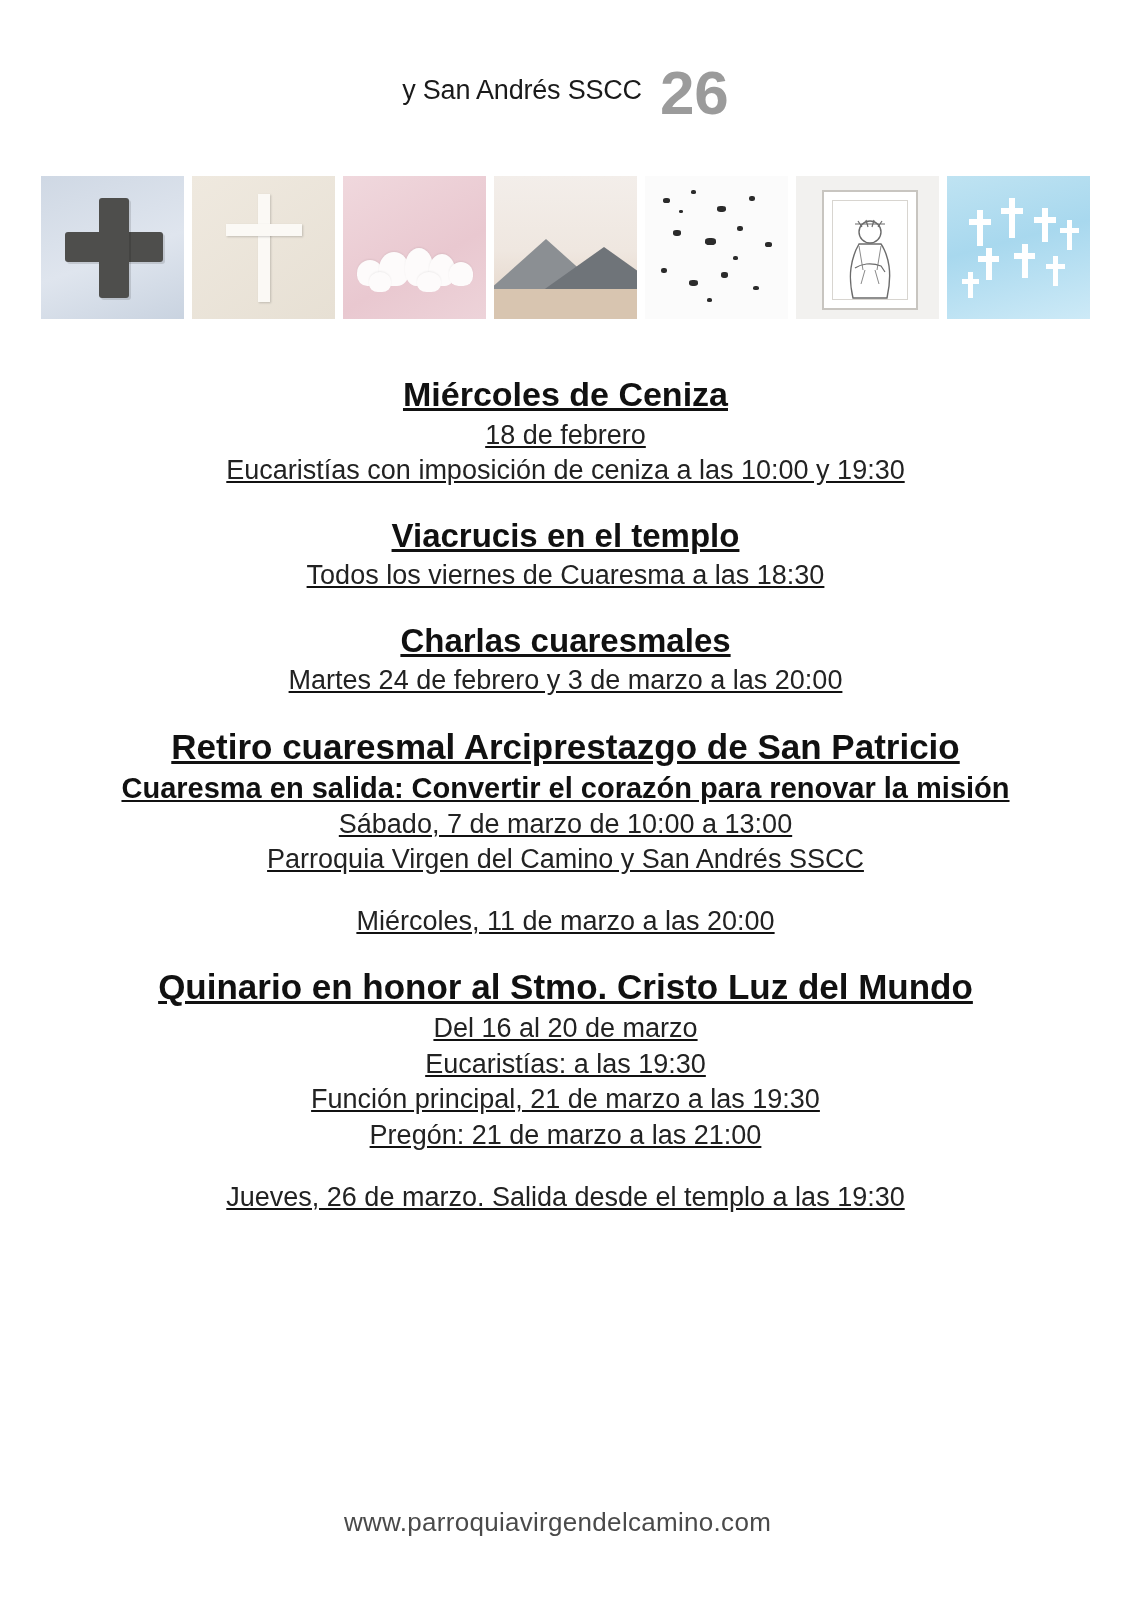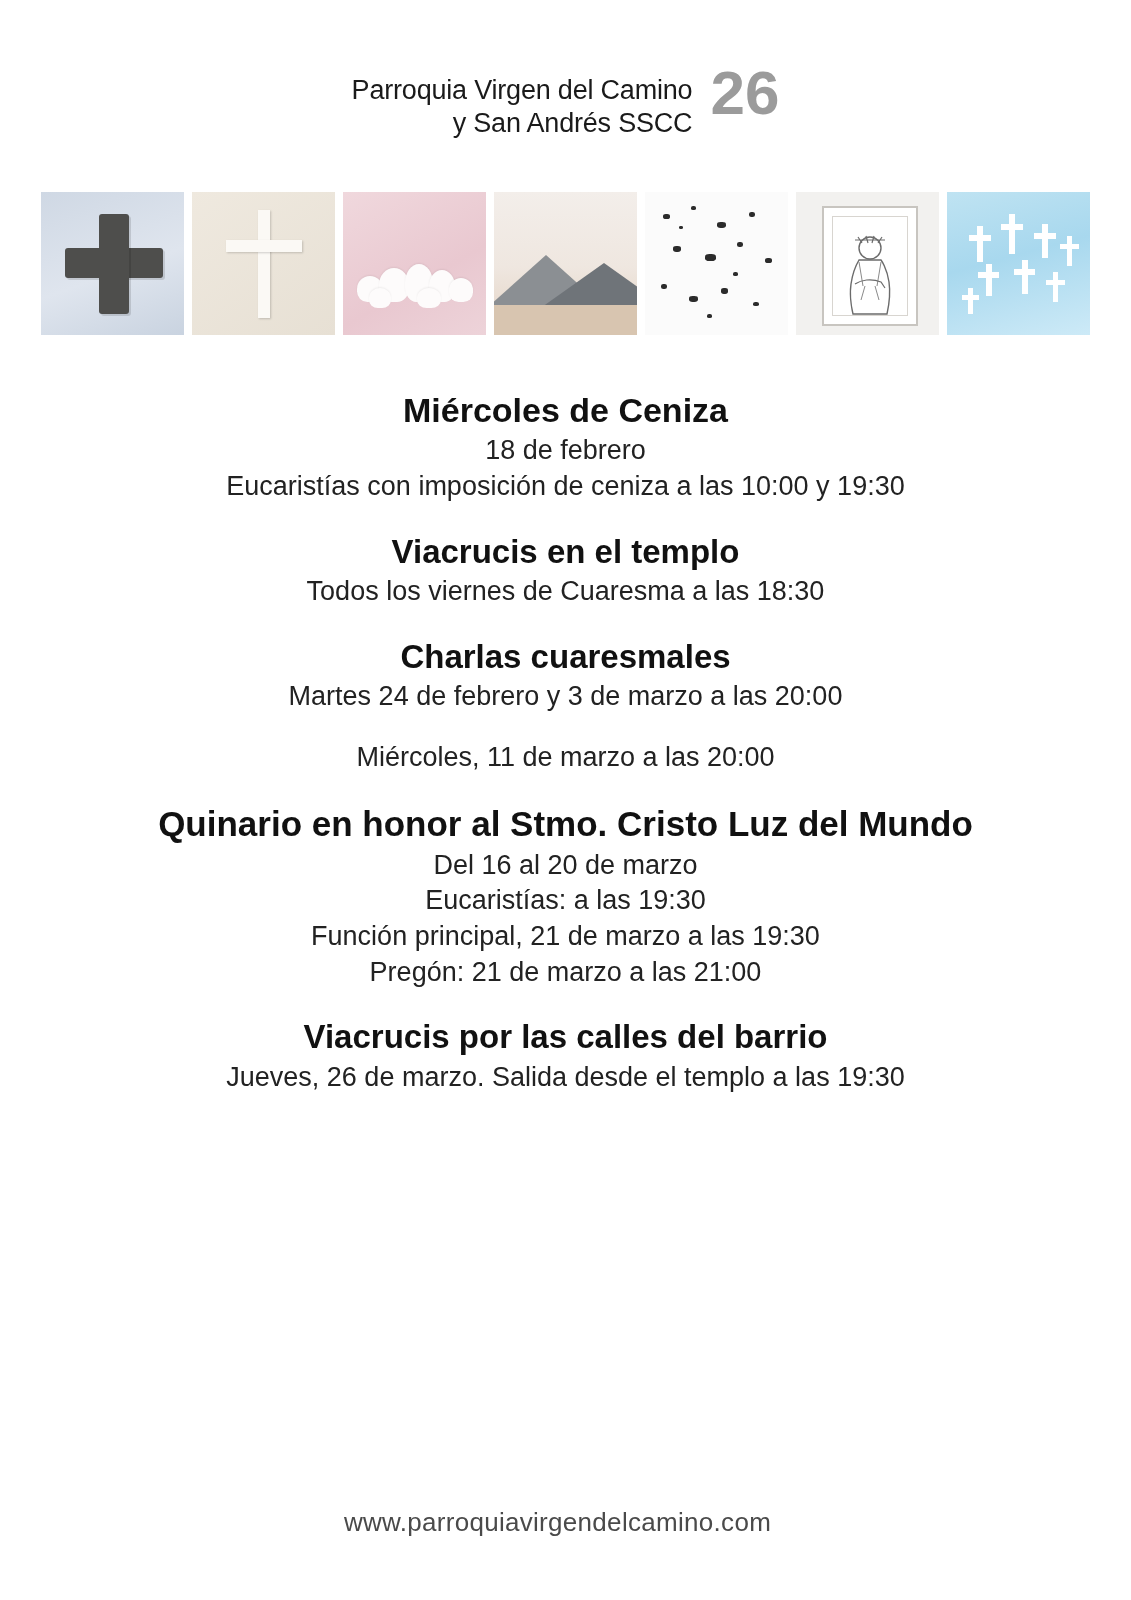--- a/index.html
+++ b/index.html
@@ -112,20 +112,21 @@
   .tile-7 { background: linear-gradient(165deg,#bfe3f2 0%, #a8d8ee 45%, #cdeaf7 100%); }
   .xcross { position:absolute; }
   .xcross .xv { position:absolute; background:#ffffff; }
   .xcross .xh { position:absolute; background:#ffffff; }
 
   
   .content {
     margin-top: 54px;
     text-align: center;
     padding: 0 24px;
+    text-decoration: underline;
   }
   .event { margin-bottom: 26px; }
   .event-title {
     font-size: 33px;
     font-weight: 700;
     color: #111111;
     line-height: 1.25;
     margin-bottom: 2px;
   }
   .event-sub {
@@ -156,21 +157,20 @@
     letter-spacing: 0.3px;
   }
 </style>
 </head>
 <body>
 
 <div class="page">
 
   <div class="header">
     <div class="parish-block">
-      <span>Parroquia Virgen del Camino</span>
       <span class="parish-line2">y San Andrés SSCC</span>
     </div>
     <div class="title-block">
       <span class="title-year">26</span>
     </div>
   </div>
 
   <div class="strip">
 
     <div class="tile tile-1">
@@ -279,35 +279,40 @@
     <div class="event">
       <div class="event-title">Viacrucis en el templo</div>
       <div class="event-line">Todos los viernes de Cuaresma a las 18:30</div>
     </div>
 
     <div class="event">
       <div class="event-title">Charlas cuaresmales</div>
       <div class="event-line">Martes 24 de febrero y 3 de marzo a las 20:00</div>
     </div>
 
+    <div class="event ev-retiro">
+      <div class="event-title">Retiro cuaresmal Arciprestazgo de San Patricio</div>
+      <div class="event-sub">Cuaresma en salida: Convertir el corazón para renovar la misión</div>
+      <div class="event-line">Sábado, 7 de marzo de 10:00 a 13:00</div>
+      <div class="event-line">Parroquia Virgen del Camino y San Andrés SSCC</div>
+    </div>
 
     <div class="event">
       <div class="event-line">Miércoles, 11 de marzo a las 20:00</div>
     </div>
 
     <div class="event ev-quinario">
       <div class="event-title">Quinario en honor al Stmo. Cristo Luz del Mundo</div>
       <div class="event-line">Del 16 al 20 de marzo</div>
       <div class="event-line">Eucaristías: a las 19:30</div>
       <div class="event-line">Función principal, 21 de marzo a las 19:30</div>
       <div class="event-line">Pregón: 21 de marzo a las 21:00</div>
     </div>
 
     <div class="event">
-      <div class="event-title">Viacrucis por las calles del barrio</div>
       <div class="event-line">Jueves, 26 de marzo. Salida desde el templo a las 19:30</div>
     </div>
 
   </div>
 
   <div class="footer">www.parroquiavirgendelcamino.com</div>
 
 </div>
 
 </body></html>

